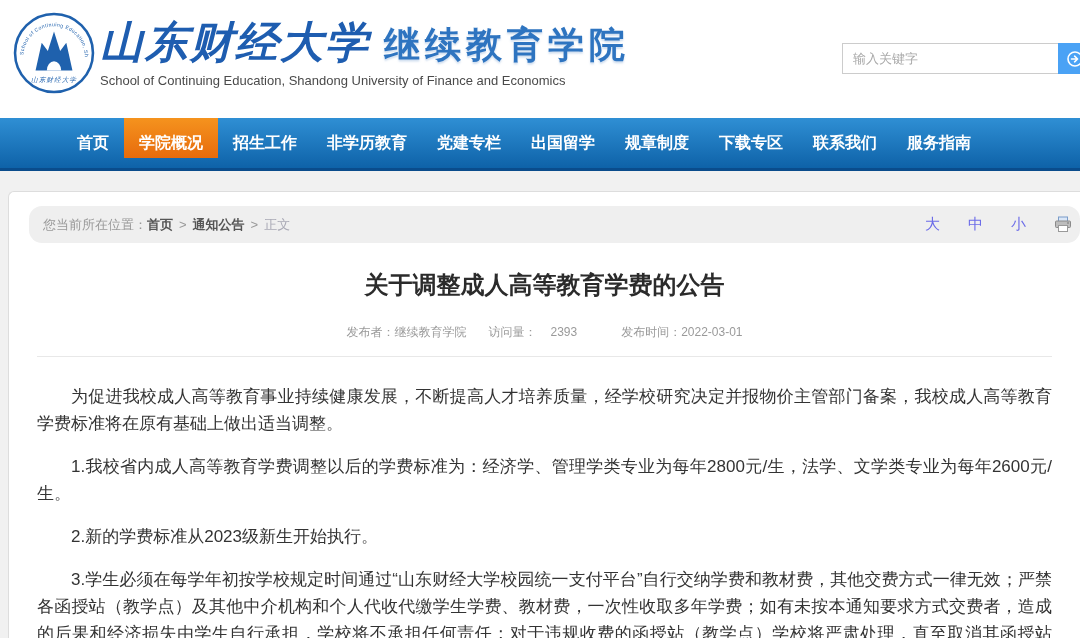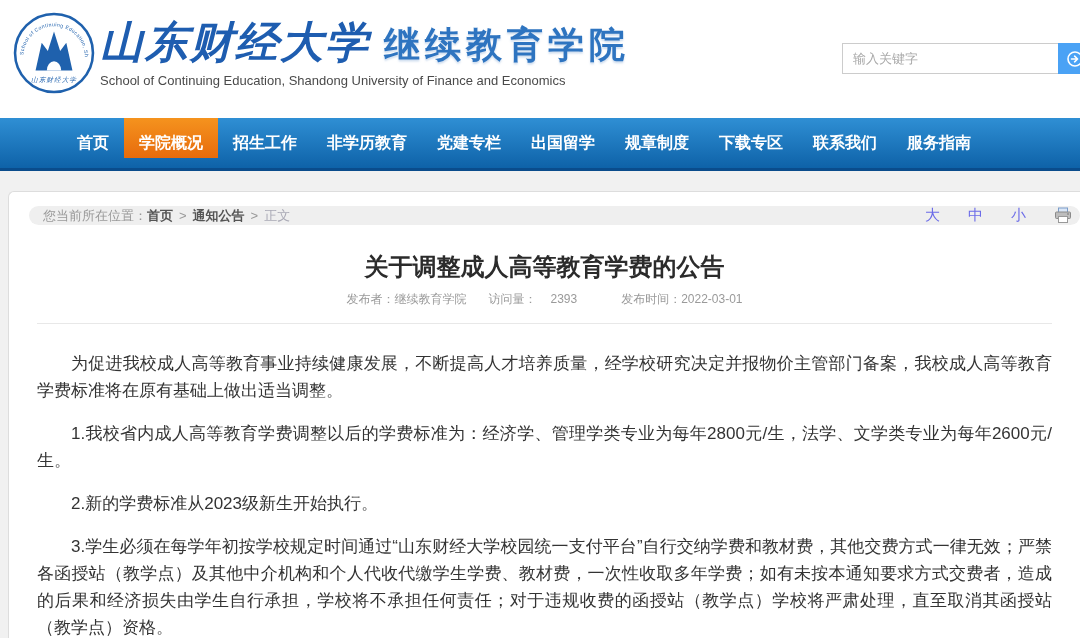--- a/index.html
+++ b/index.html
@@ -107,21 +107,21 @@
     height: 447px;
     background: #ffffff;
     border-top: 1px solid #dddddd;
     border-left: 1px solid #dddddd;
     border-top-left-radius: 6px;
     padding-top: 14px;
   }
 
   .breadcrumb-bar {
     margin-left: 20px;
-    height: 19px;
+    height: 37px;
     background: #efefef;
     display: flex;
     align-items: center;
     padding: 0 6px 0 14px;
     font-size: 13px;
     border-radius: 13px;
   }
   .crumb-prefix { color: #999999; }
   .crumb-link { color: #555555; font-weight: bold; text-decoration: none; cursor: pointer; }
   .crumb-sep { color: #999999; margin: 0 6px; }
@@ -143,21 +143,21 @@
     padding-bottom: 15px;
     text-align: center;
     border-bottom: 1px solid #e8e8e8;
   }
   .article-title {
     font-size: 24px;
     font-weight: bold;
     color: #2b2b2b;
   }
   .article-meta {
-    margin-top: 8px;
+    margin-top: 23px;
     font-size: 12px;
     color: #9a9a9a;
   }
   .meta-gap-s { display: inline-block; width: 22px; }
   .meta-gap-m { display: inline-block; width: 14px; }
   .meta-gap-l { display: inline-block; width: 44px; }
 
   .article-body {
     margin: 0 28px;
     padding-top: 10px;

